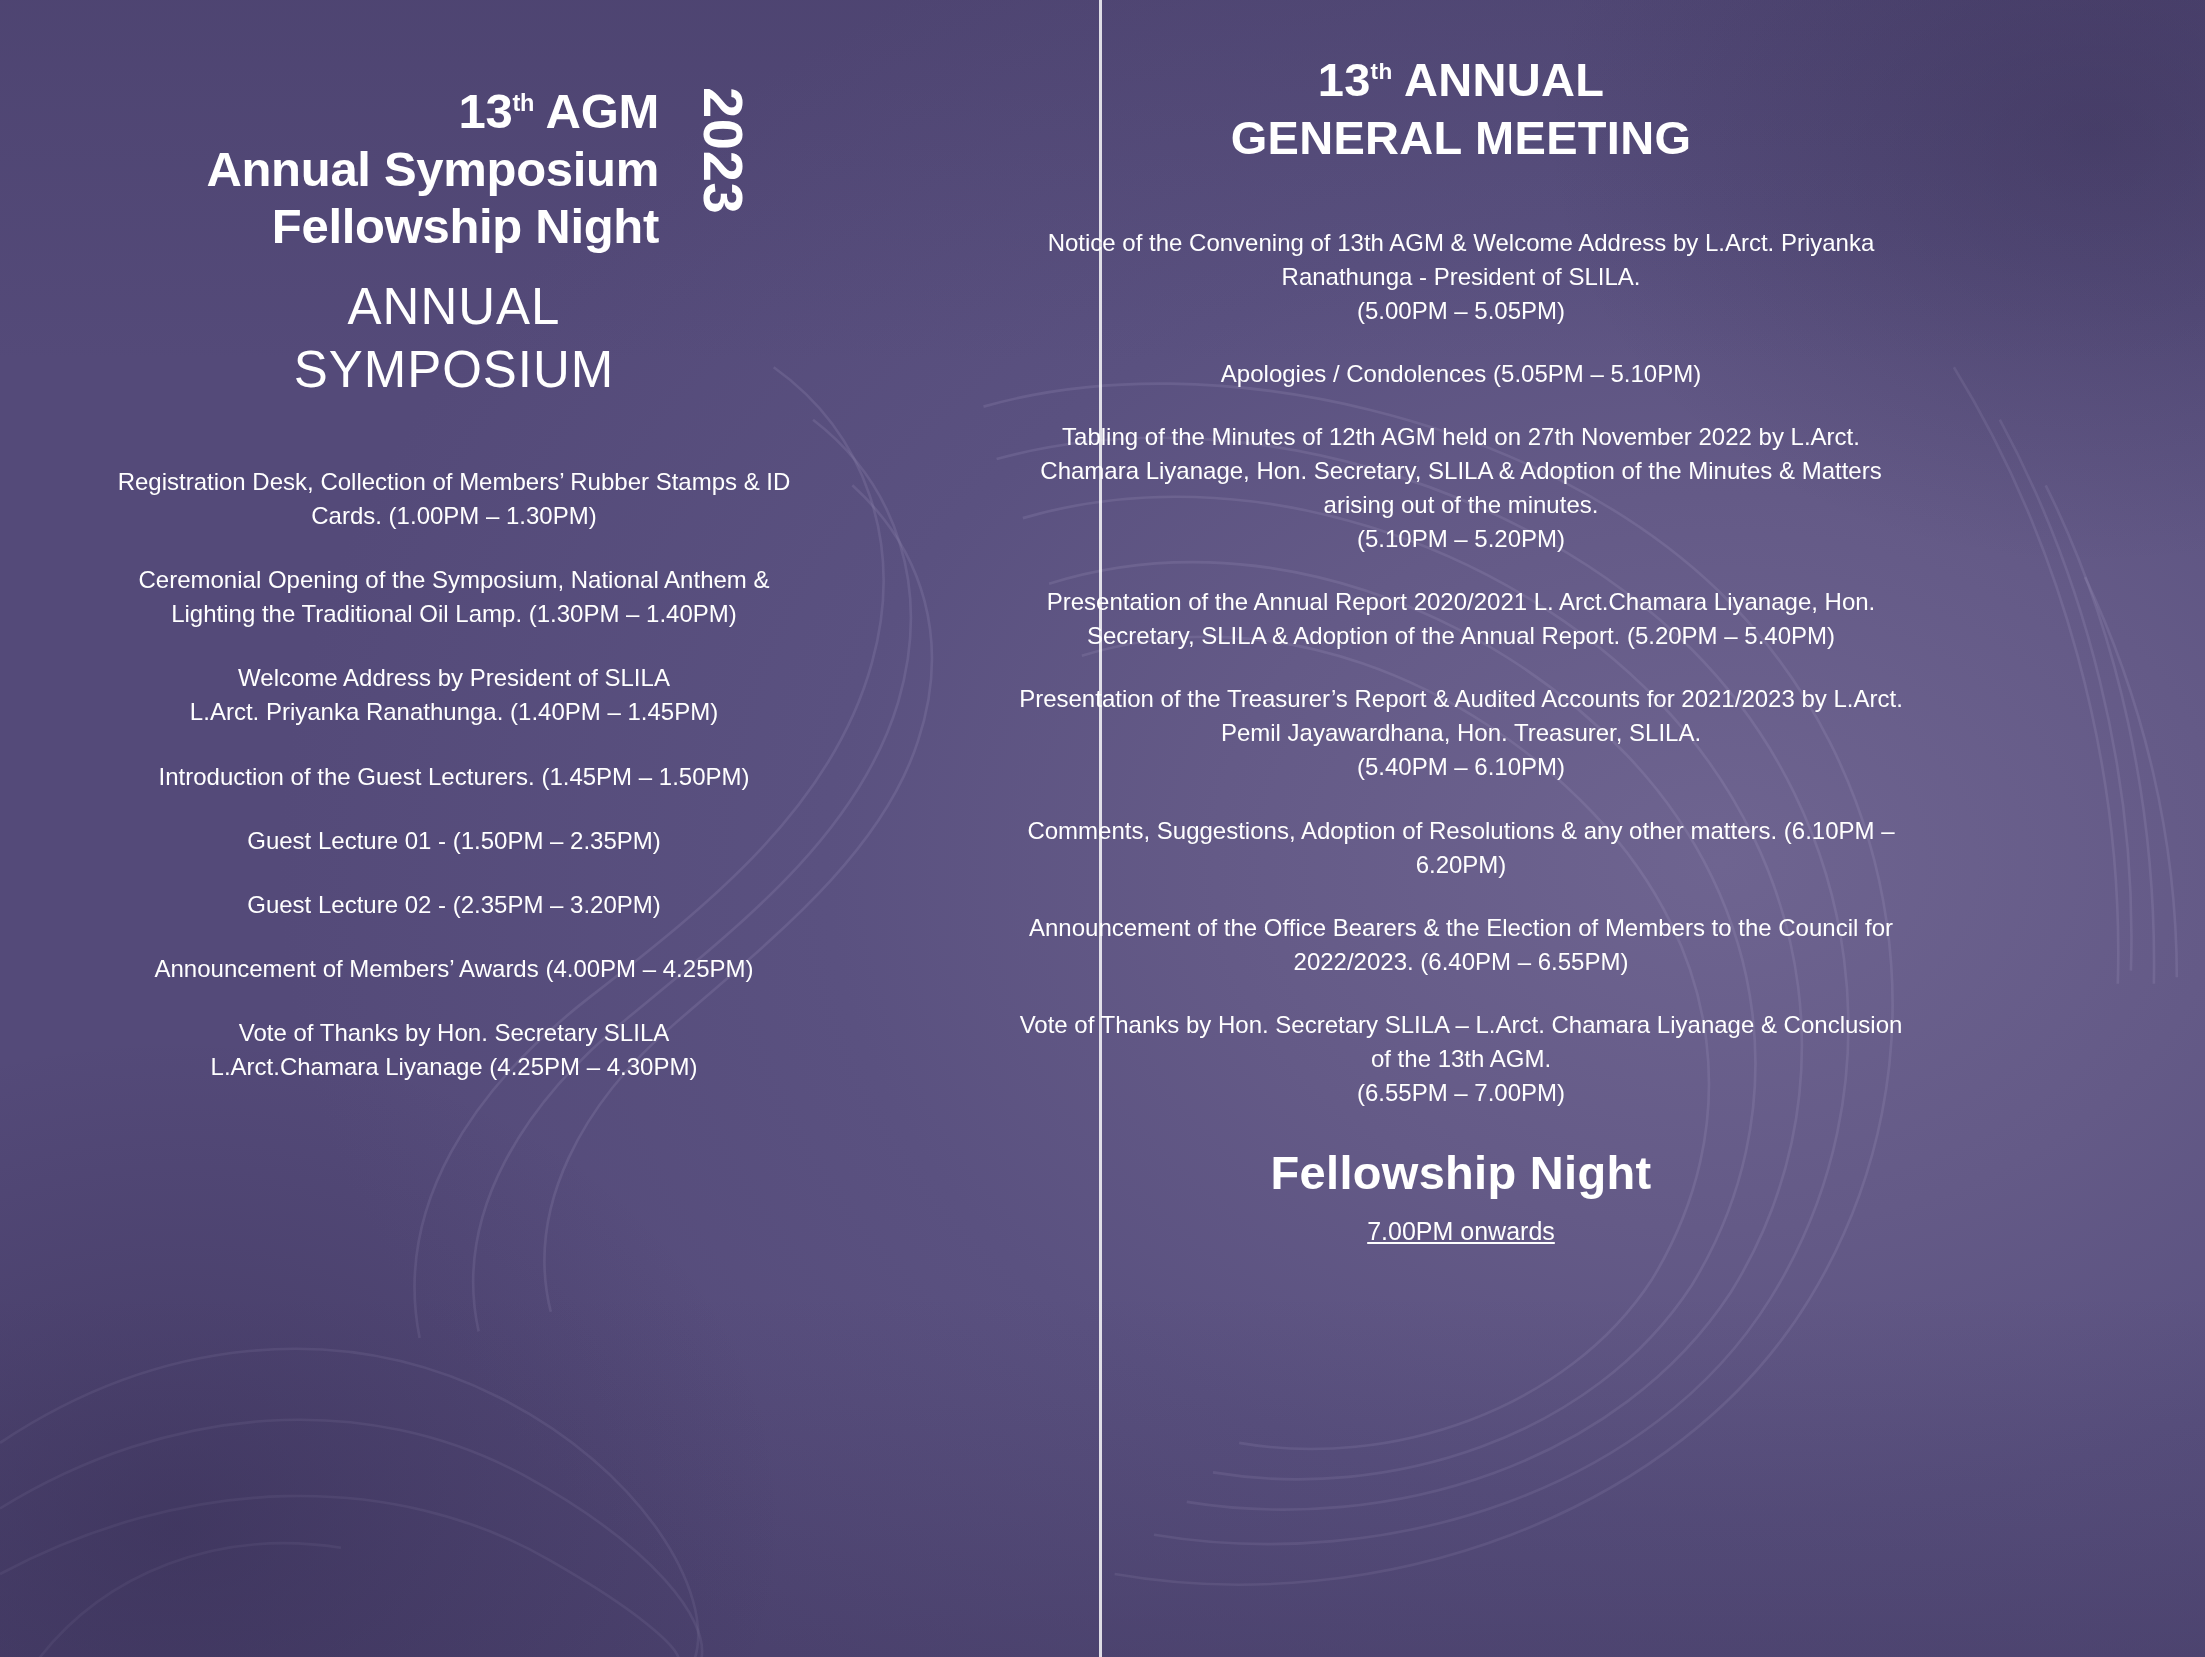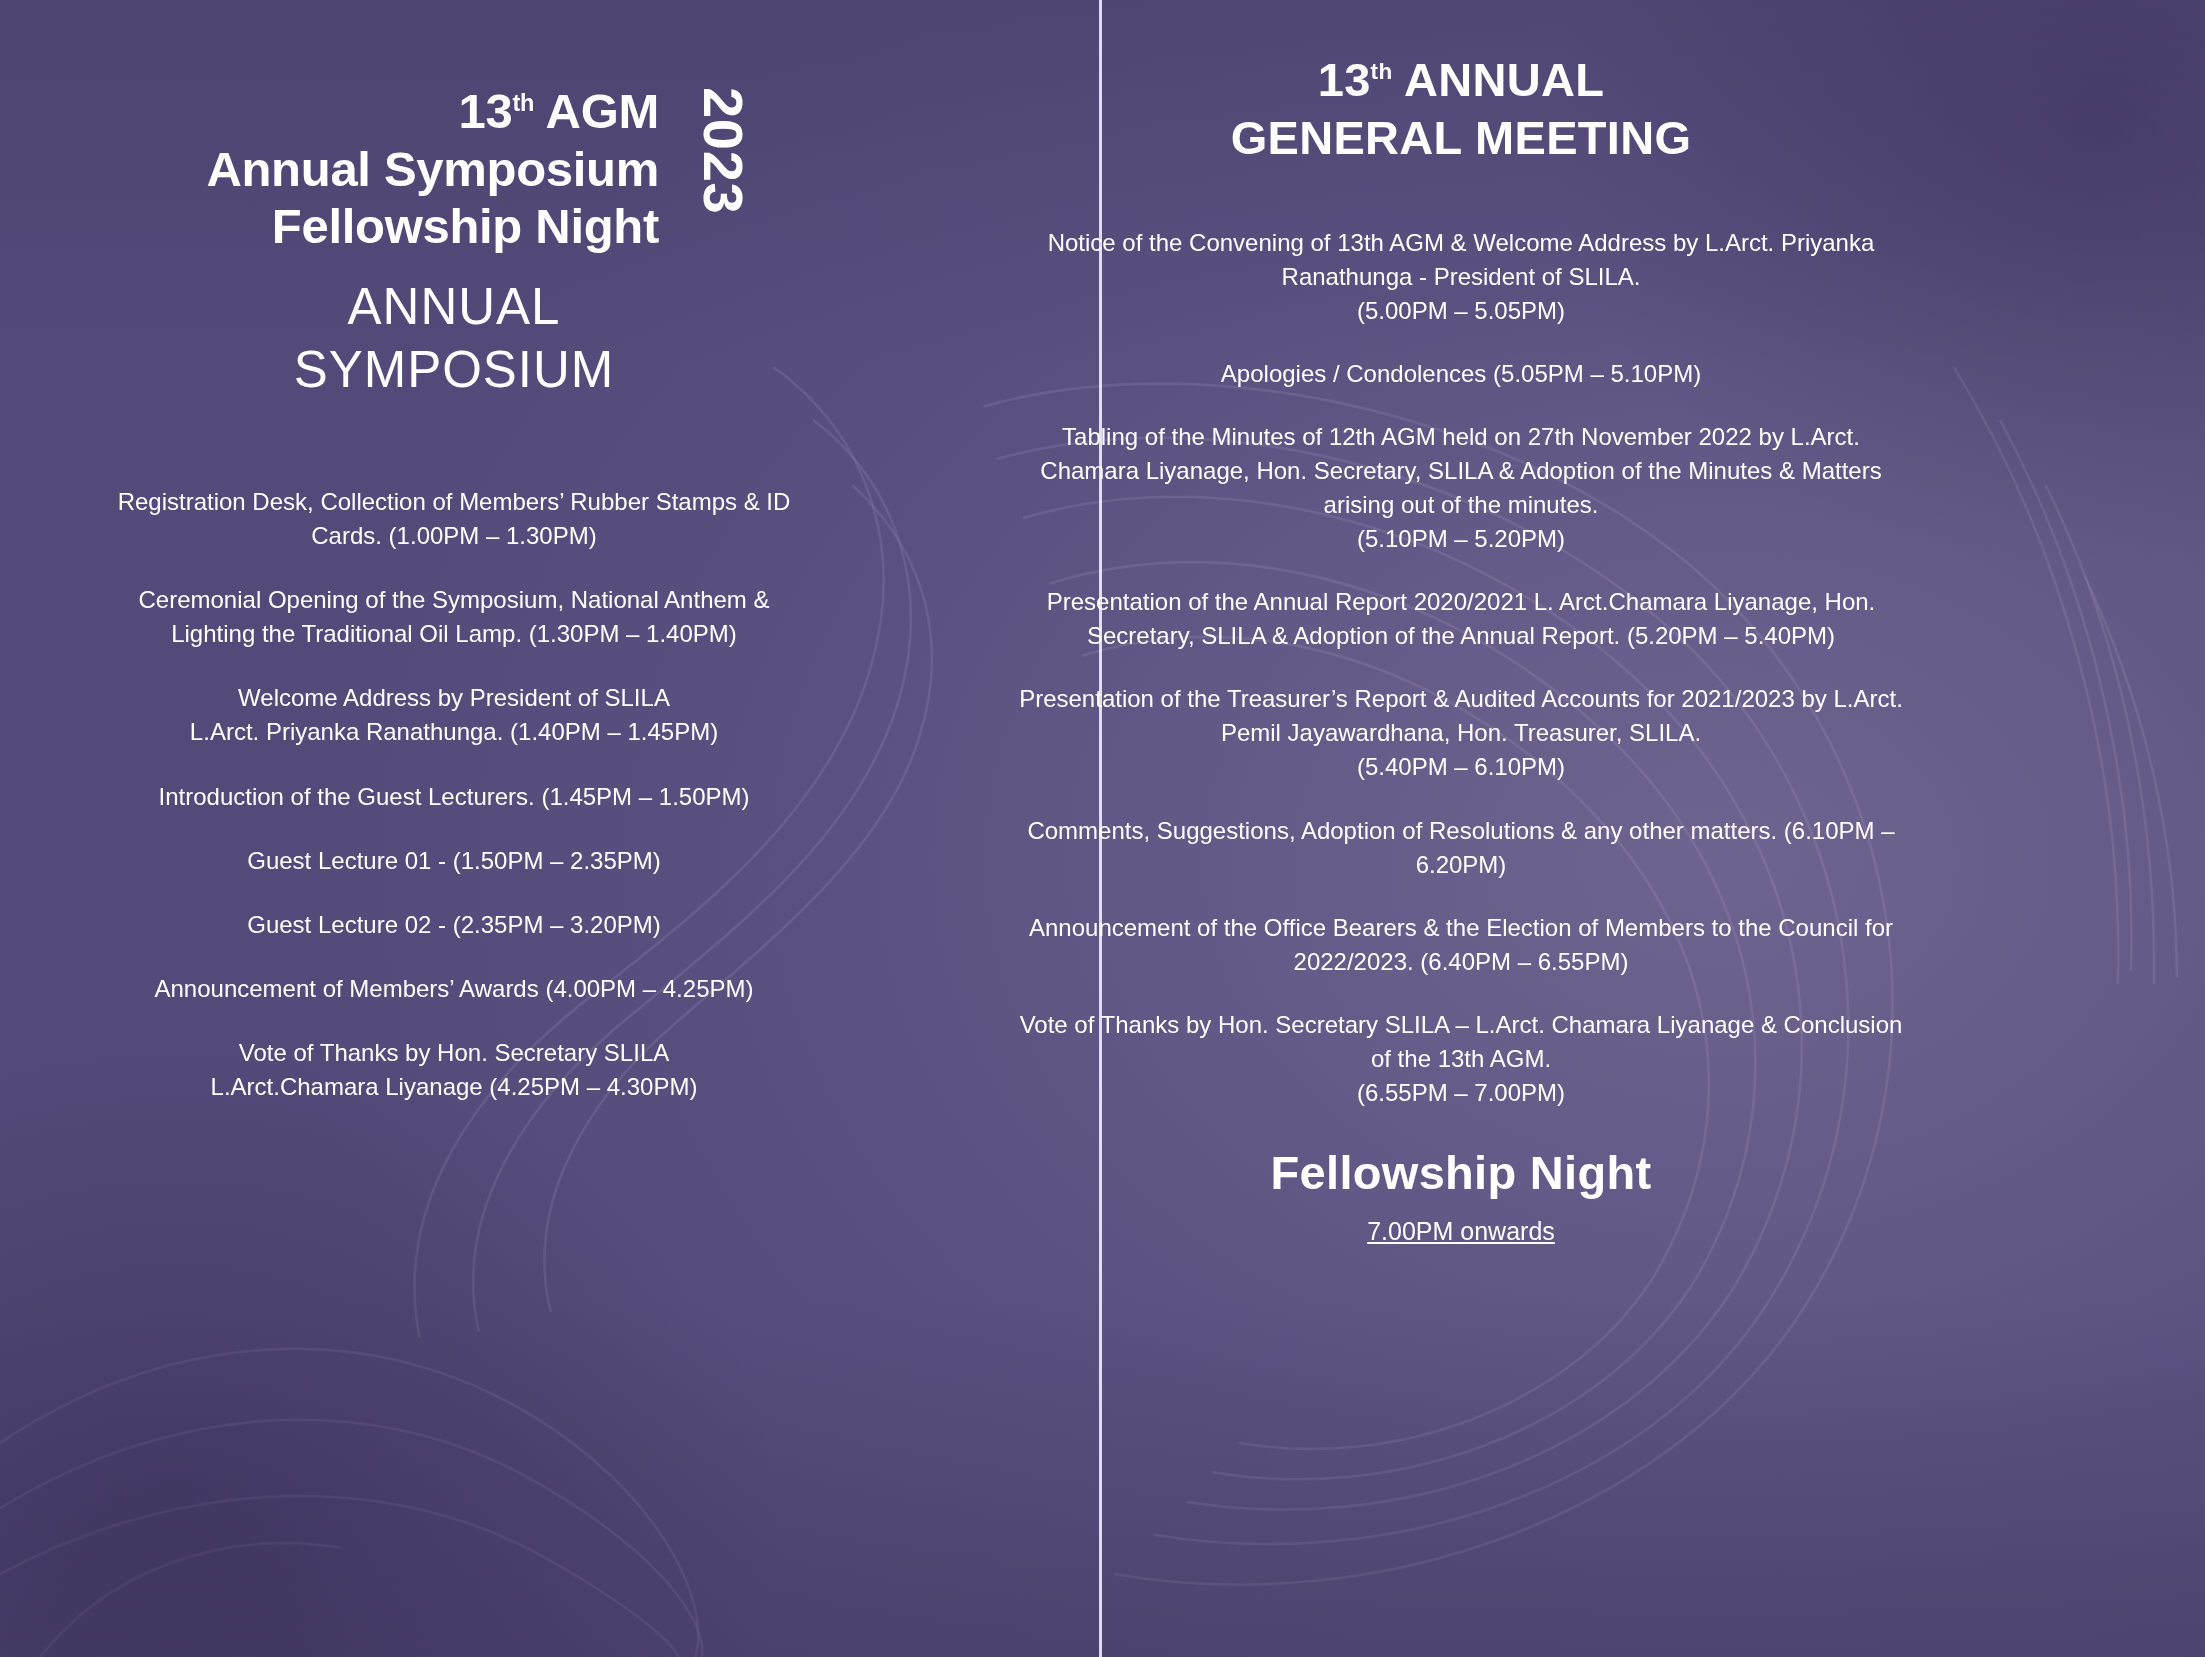--- a/index.html
+++ b/index.html
@@ -107,21 +107,21 @@
   .symposium-head {
     text-align: center;
     font-size: 51px;
     font-weight: normal;
     line-height: 1.24;
     letter-spacing: 1px;
     margin-top: 6.6px;
   }
 
   .agenda {
-    margin-top: 84px;
+    margin-top: 64px;
     text-align: center;
   }
   .agenda .item {
     font-size: 24px;
     line-height: 1.42;
     margin-bottom: 30px;
     padding: 0 25px;
   }
   .agenda .item:last-child { margin-bottom: 0; }
 

